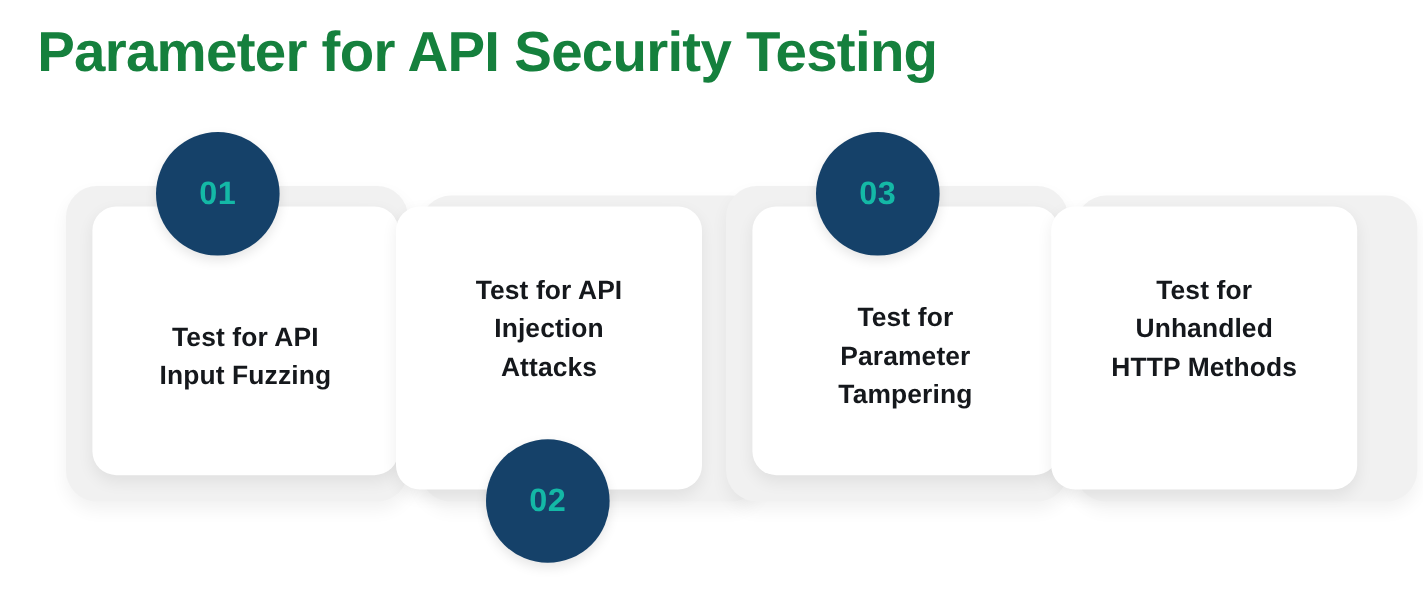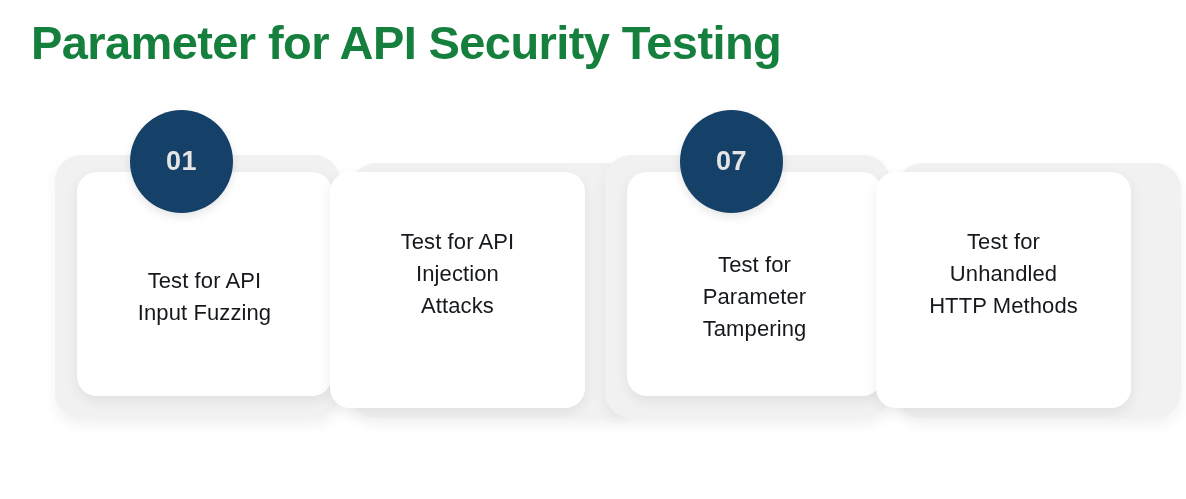--- a/index.html
+++ b/index.html
@@ -55,20 +55,21 @@
 
   
   .card {
     position: absolute;
     border-radius: 20px;
     background: #ffffff;
     box-shadow: 0 5px 13px rgba(0,0,0,0.07);
     display: flex;
     align-items: center;
     justify-content: center;
+    font-weight: bold;
   }
 
   .card-text {
     font-size: 22px;
     line-height: 32px;
     color: #15181c;
     text-align: center;
     letter-spacing: 0.1px;
     padding: 0 14px;
     white-space: pre-line;
@@ -108,21 +109,21 @@
     transform: translateY(-16px);
   }
 
   
   .badge {
     position: absolute;
     width: 103px;
     height: 103px;
     border-radius: 50%;
     background: #154169;
-    color: #e5e5e5;
+    color: #14b8a6;
     display: flex;
     align-items: center;
     justify-content: center;
     font-size: 27px;
     font-weight: bold;
     letter-spacing: 0.5px;
     box-shadow: 0 4px 10px rgba(0,0,0,0.10);
   }
   .step.top .badge    { top: 110px; }
   .step.bottom .badge { top: 366px; }
@@ -156,30 +157,31 @@
     <div class="badge">01</div>
   </div>
 
   <div class="step bottom" id="step-2">
     <div class="card-back"></div>
     <div class="card">
       <div class="card-text">Test for API
 Injection
 Attacks</div>
     </div>
+    <div class="badge">02</div>
   </div>
 
   <div class="step top" id="step-3">
     <div class="card-back"></div>
     <div class="card">
       <div class="card-text">Test for
 Parameter
 Tampering</div>
     </div>
-    <div class="badge">07</div>
+    <div class="badge">03</div>
   </div>
 
   <div class="step bottom" id="step-4">
     <div class="card-back"></div>
     <div class="card">
       <div class="card-text">Test for
 Unhandled
 HTTP Methods</div>
     </div>
   </div>

